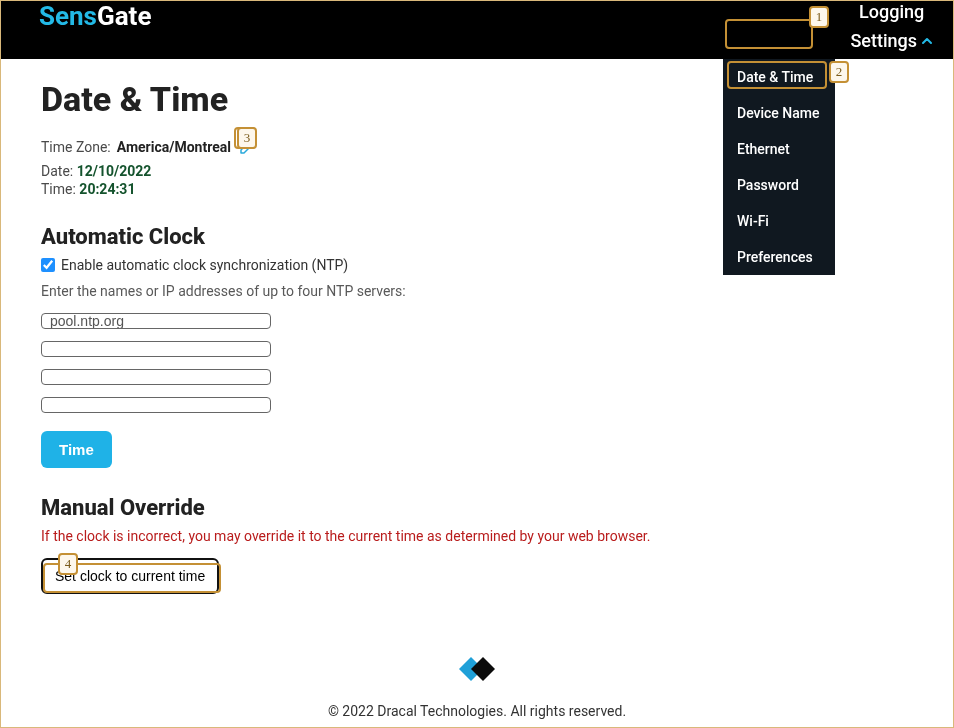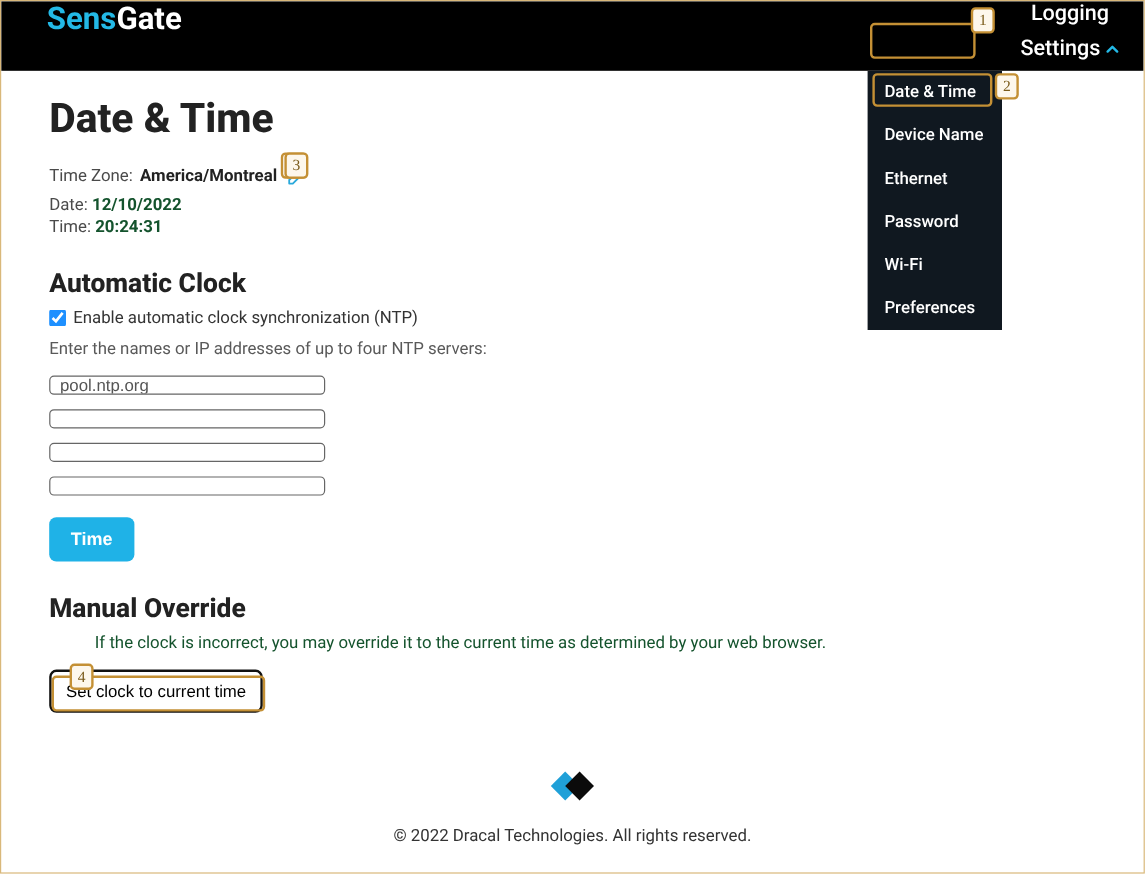--- a/index.html
+++ b/index.html
@@ -75,36 +75,36 @@
     background: #1fb2e7;
     color: #fff;
     border: none;
     border-radius: 6px;
     padding: 10px 18px;
     font-size: 15px;
     font-weight: 600;
     cursor: pointer;
     margin-top: 6px;
   }
-  .override-hint { font-size: 14px; color: #14532d; margin-bottom: 14px; margin-left: 38px; }
+  .override-hint { font-size: 14px; color: #b91c1c; margin-bottom: 14px; }
   .setclock-btn {
     background: #fff;
     border: 2px solid #111;
     border-radius: 6px;
     padding: 8px 12px;
     font-size: 14px;
     cursor: pointer;
   }
 
   .footer {
     position:absolute;
     bottom: 0;
     left:0; right:0;
     text-align:center;
-    padding-bottom: 22px;
+    padding-bottom: 8px;
   }
   .footer-logo { margin-bottom: 12px; display:flex; justify-content:center;}
   .footer-text { font-size: 14px; color: #333; }
 
   
   .marker {
     position: absolute;
     width: 20px;
     height: 22px;
     border: 2px solid #c49035;

